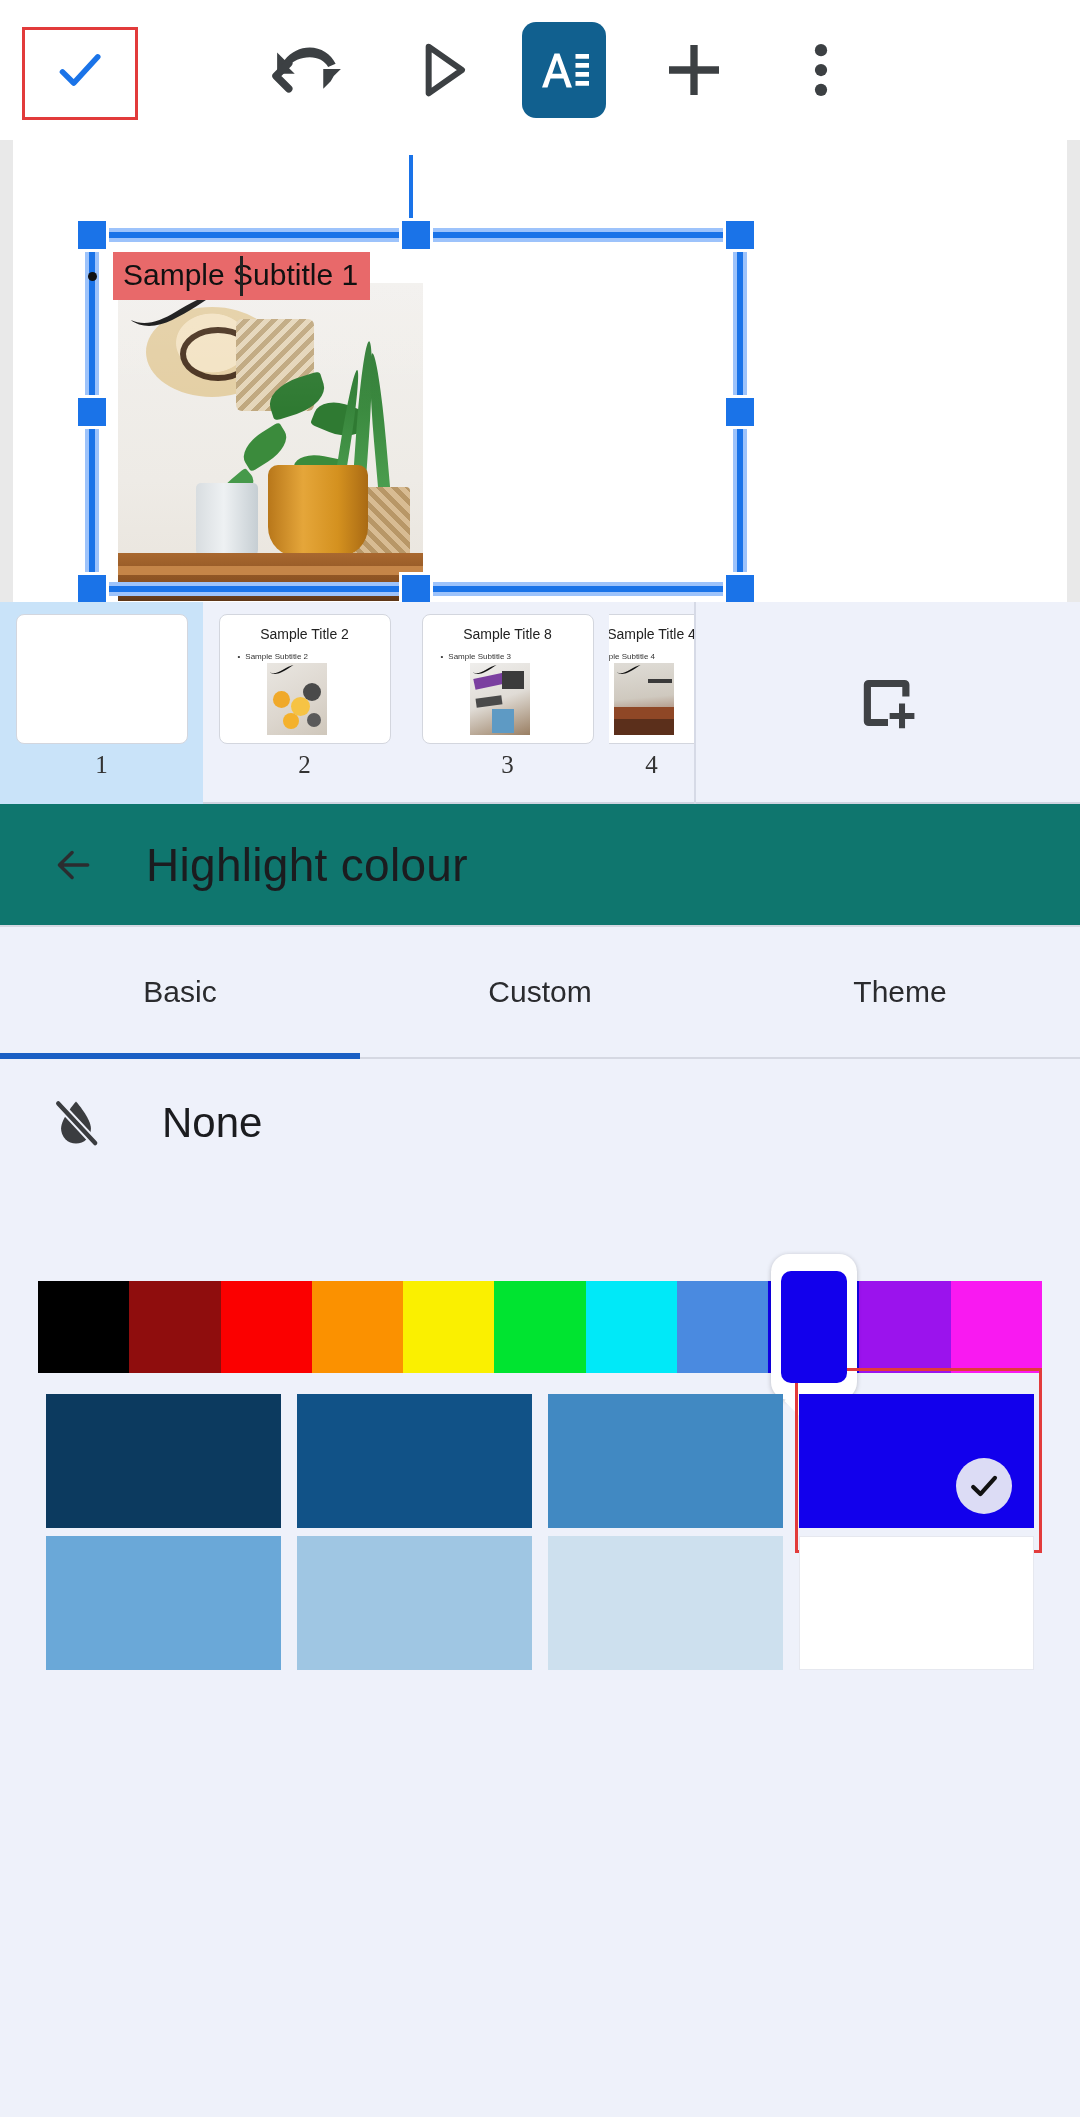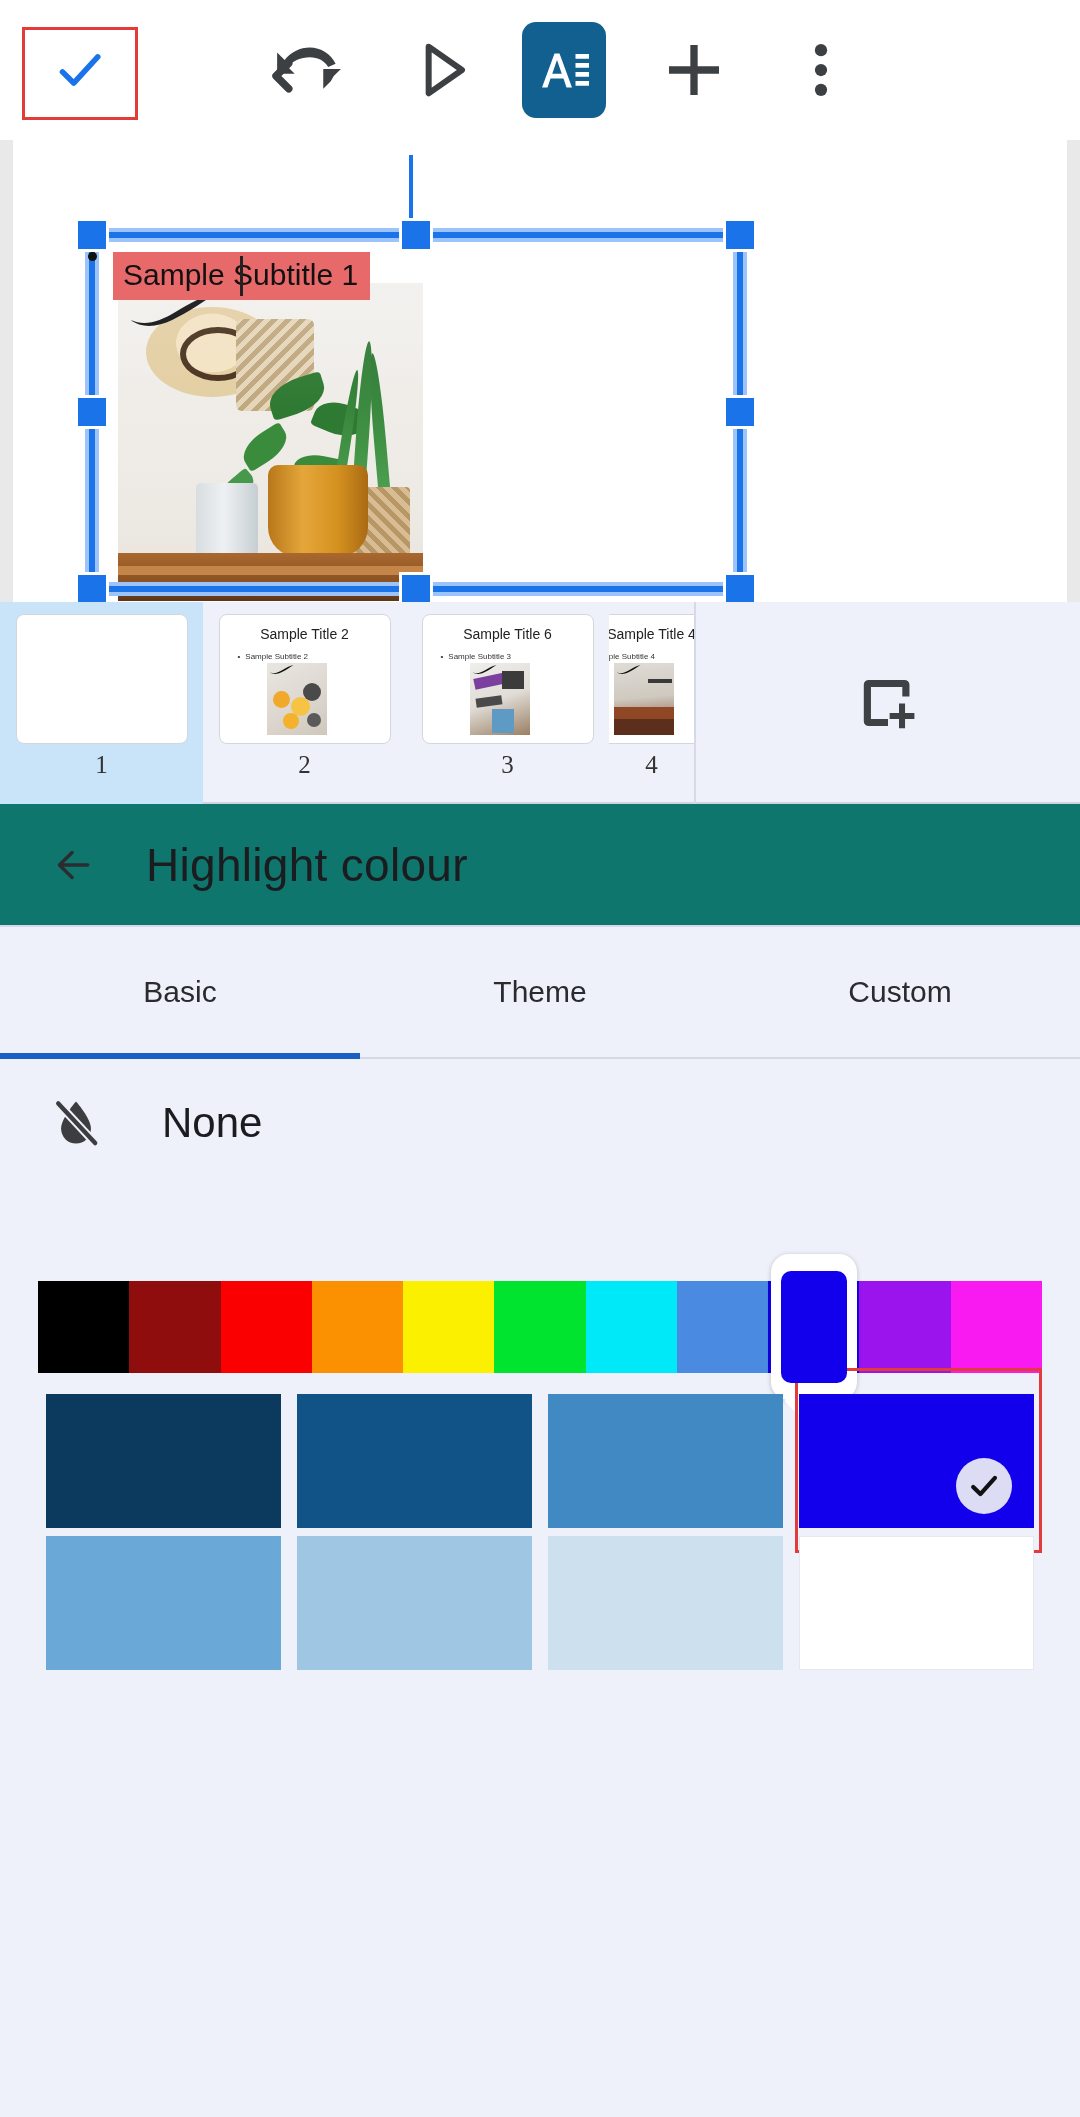--- a/index.html
+++ b/index.html
@@ -86,21 +86,21 @@
   .h-tc { left: 314px;  top: -10px; }
   .h-tr { left: 638px;  top: -10px; }
   .h-ml { left: -10px;  top: 167px; }
   .h-mr { left: 638px;  top: 167px; }
   .h-bl { left: -10px;  top: 344px; }
   .h-bc { left: 314px;  top: 344px; }
   .h-br { left: 638px;  top: 344px; }
 
   .subtitle-row {
     position: absolute; left: 75px; top: 112px;
-    display: flex; 
+    display: flex; align-items: center;
   }
   .sub-bullet {
     width: 9px; height: 9px; border-radius: 50%;
     background: #111; margin-right: 16px;
   }
   .subtitle-text {
     position: relative;
     background: #e8696a; color: #111; font-size: 30px;
     padding: 6px 12px 8px 10px; white-space: nowrap;
   }
@@ -419,21 +419,21 @@
           <svg class="thumb-nk" viewBox="0 0 100 40">
             <path d="M3 31 C18 38 34 33 52 22 C68 12 82 5 94 3 C84 10 66 22 48 31 C32 39 14 40 3 31 Z" fill="#111"></path>
           </svg>
         </div>
       </div>
       <div class="thumb-num">2</div>
     </div>
 
     <div class="thumb-cell">
       <div class="thumb-card">
-        <div class="thumb-title">Sample Title 6</div>
+        <div class="thumb-title">Sample Title 8</div>
         <div class="thumb-sub">Sample Subtitle 3</div>
         <div class="thumb-img" style="background:linear-gradient(160deg,#efeeec 0%,#e0dcd6 50%,#9a7f63 100%)">
           <div style="position:absolute;left:4px;top:12px;width:38px;height:11px;background:#7b3fa0;transform:rotate(-12deg)"></div>
           <div style="position:absolute;left:32px;top:8px;width:22px;height:18px;background:#3b3b3b"></div>
           <div style="position:absolute;left:6px;top:34px;width:26px;height:9px;background:#4a4a4a;transform:rotate(-8deg)"></div>
           <div style="position:absolute;left:22px;top:46px;width:22px;height:24px;background:#5e9ac4"></div>
           <svg class="thumb-nk" viewBox="0 0 100 40">
             <path d="M3 31 C18 38 34 33 52 22 C68 12 82 5 94 3 C84 10 66 22 48 31 C32 39 14 40 3 31 Z" fill="#111"></path>
           </svg>
         </div>
@@ -467,22 +467,22 @@
 
   <div class="panel-head">
     <svg class="back-arrow" viewBox="0 0 24 24">
       <path d="M20 12 H5 M11.5 5.2 L4.6 12 L11.5 18.8" fill="none" stroke="#2b2c2f" stroke-width="1.9" stroke-linecap="round" stroke-linejoin="round"></path>
     </svg>
     <div class="panel-title">Highlight colour</div>
   </div>
 
   <div class="tabs">
     <div class="tab active">Basic</div>
+    <div class="tab">Custom</div>
     <div class="tab">Theme</div>
-    <div class="tab">Custom</div>
   </div>
 
   <div class="none-row">
     <svg class="none-icon" viewBox="0 0 24 24">
       <path d="M12 2.8 C12 2.8 5.6 10 5.6 14.4 a6.4 6.4 0 0 0 12.8 0 C18.4 10 12 2.8 12 2.8 Z" fill="#3b3d40"></path>
       <path d="M4.4 3.6 L20.2 20.6" stroke="#eef1fa" stroke-width="3.6" stroke-linecap="round"></path>
       <path d="M4.4 3.6 L20.2 20.6" stroke="#3b3d40" stroke-width="1.9" stroke-linecap="round"></path>
     </svg>
     <div class="none-label">None</div>
   </div>

